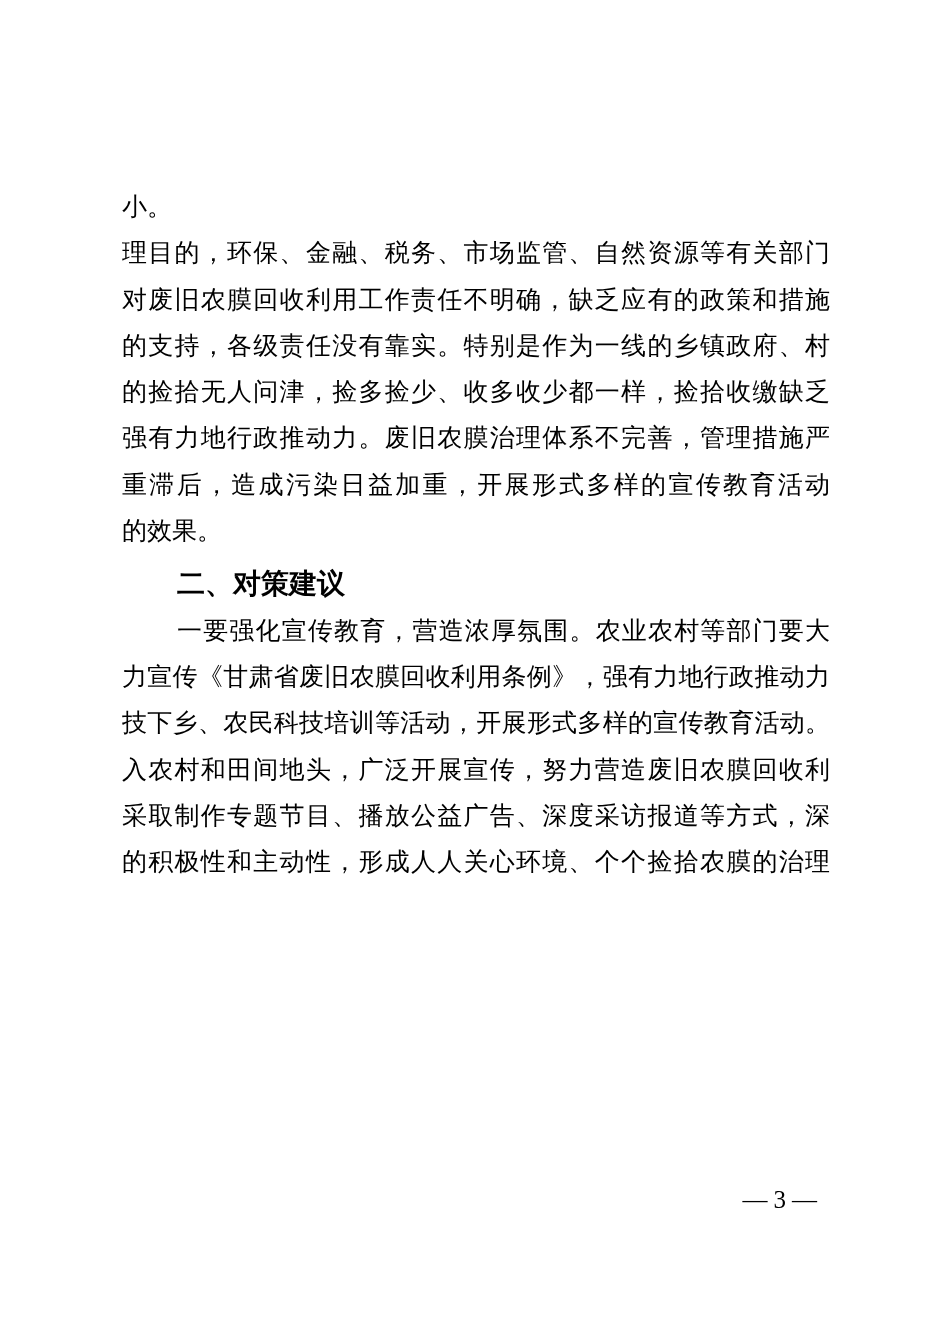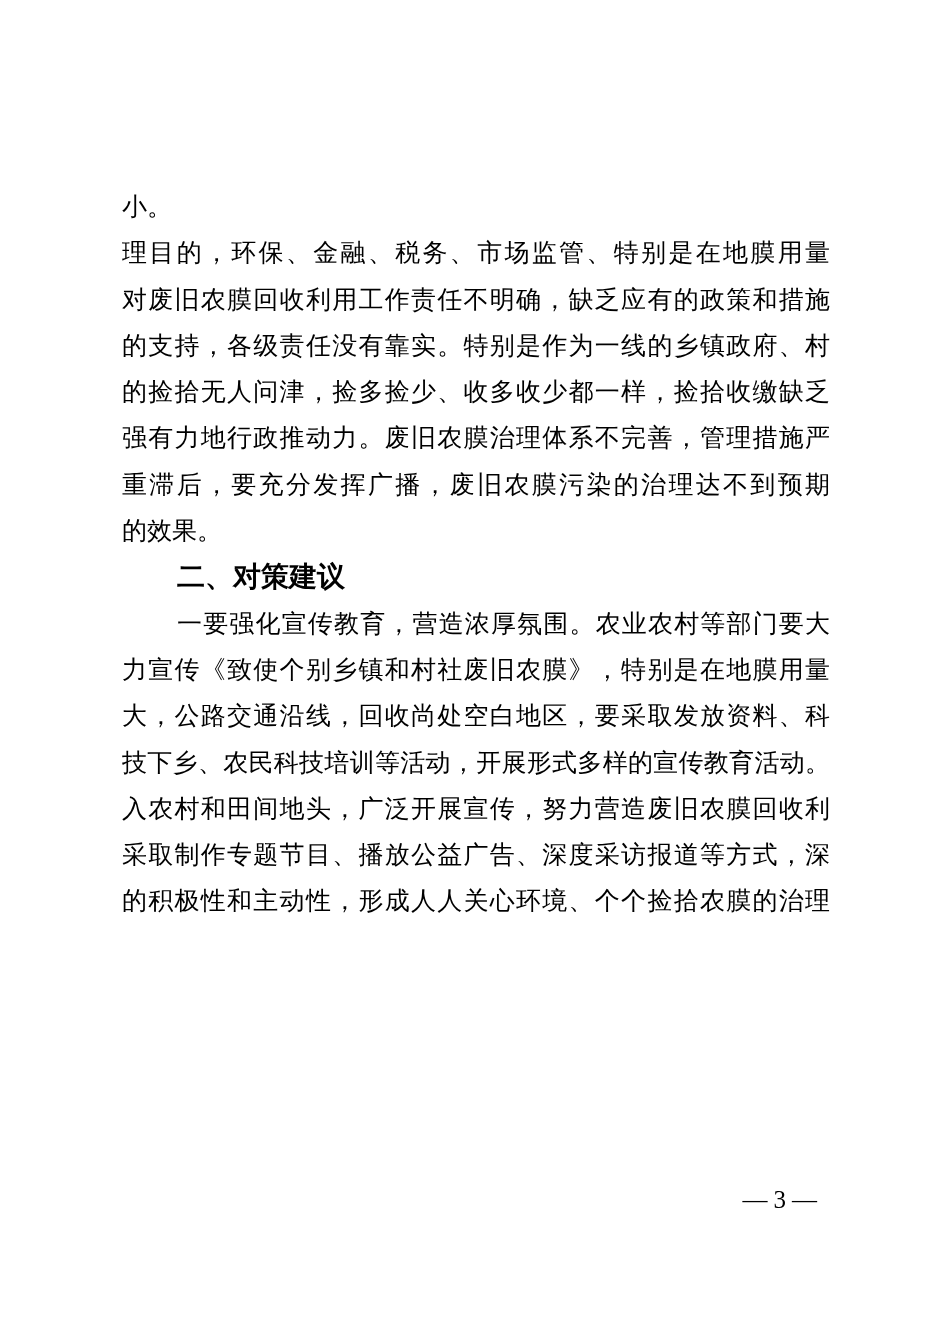--- a/index.html
+++ b/index.html
@@ -45,49 +45,49 @@
   .line.indent {
     text-indent: 55px;
   }
   .line.heading {
     text-align: left;
     text-align-last: left;
     text-indent: 55px;
     font-family: "Liberation Sans", "DejaVu Sans", sans-serif;
     font-weight: 700;
     font-size: 28px;
+    margin-top: 7px;
   }
   .page-number {
     position: absolute;
     top: 1183px;
     right: 127px;
     height: 34px;
     line-height: 34px;
     font-size: 25px;
     letter-spacing: 6px;
     color: #000000;
     font-family: "Liberation Serif", "DejaVu Serif", serif;
   }
 </style>
 </head>
 <body>
 
 <div class="page">
   <div class="textblock">
     <div class="line flush">小。</div>
-    <div class="line">理目的，环保、金融、税务、市场监管、特别是在地膜用量</div>
+    <div class="line">理目的，环保、金融、税务、市场监管、自然资源等有关部门</div>
     <div class="line">对废旧农膜回收利用工作责任不明确，缺乏应有的政策和措施</div>
     <div class="line">的支持，各级责任没有靠实。特别是作为一线的乡镇政府、村</div>
     <div class="line">的捡拾无人问津，捡多捡少、收多收少都一样，捡拾收缴缺乏</div>
     <div class="line">强有力地行政推动力。废旧农膜治理体系不完善，管理措施严</div>
-    <div class="line">重滞后，要充分发挥广播，废旧农膜污染的治理达不到预期</div>
+    <div class="line">重滞后，造成污染日益加重，开展形式多样的宣传教育活动</div>
     <div class="line flush">的效果。</div>
     <div class="line heading">二、对策建议</div>
     <div class="line indent">一要强化宣传教育，营造浓厚氛围。农业农村等部门要大</div>
-    <div class="line">力宣传《致使个别乡镇和村社废旧农膜》，特别是在地膜用量</div>
-    <div class="line">大，公路交通沿线，回收尚处空白地区，要采取发放资料、科</div>
+    <div class="line">力宣传《甘肃省废旧农膜回收利用条例》，强有力地行政推动力</div>
     <div class="line">技下乡、农民科技培训等活动，开展形式多样的宣传教育活动。</div>
     <div class="line">入农村和田间地头，广泛开展宣传，努力营造废旧农膜回收利</div>
     <div class="line">采取制作专题节目、播放公益广告、深度采访报道等方式，深</div>
     <div class="line">的积极性和主动性，形成人人关心环境、个个捡拾农膜的治理</div>
   </div>
   <div class="page-number">—3—</div>
 </div>
 
 </body></html>

